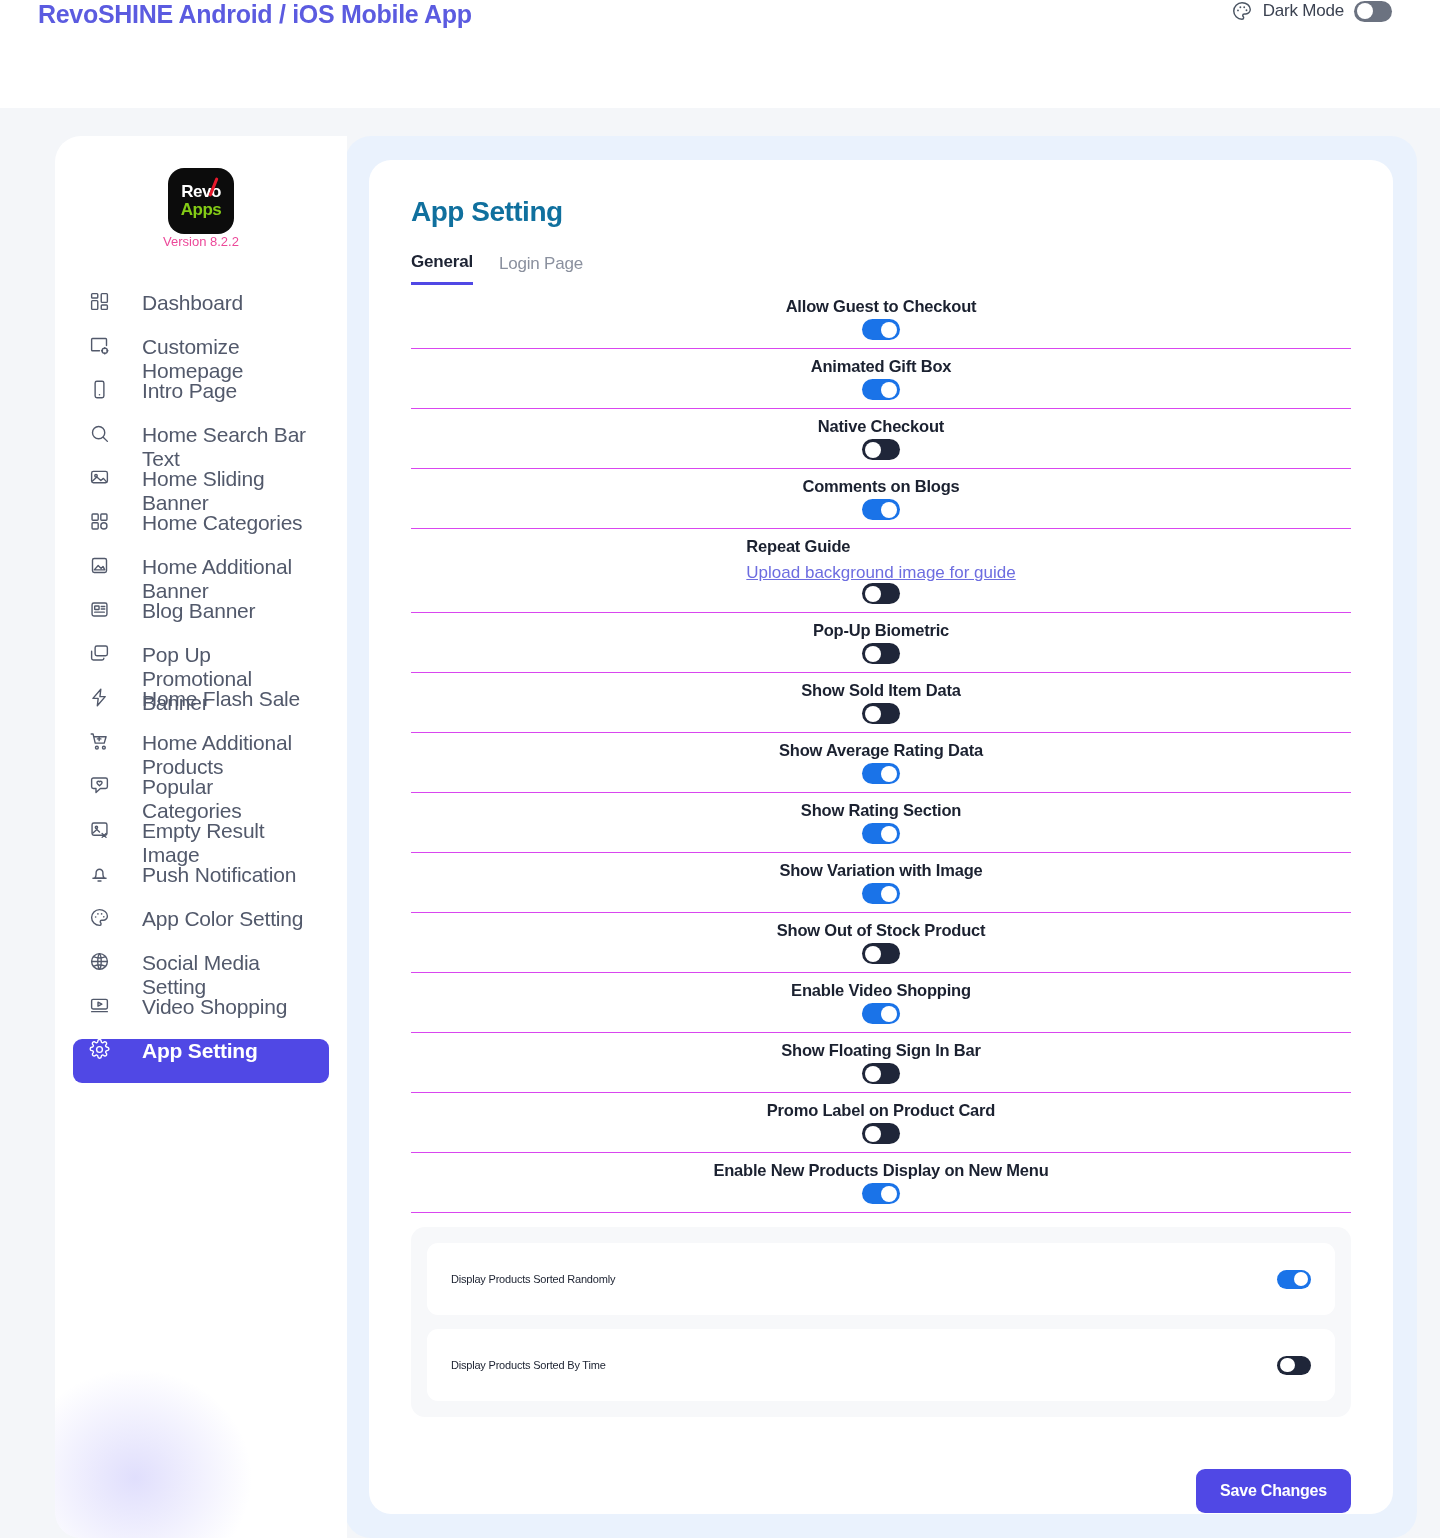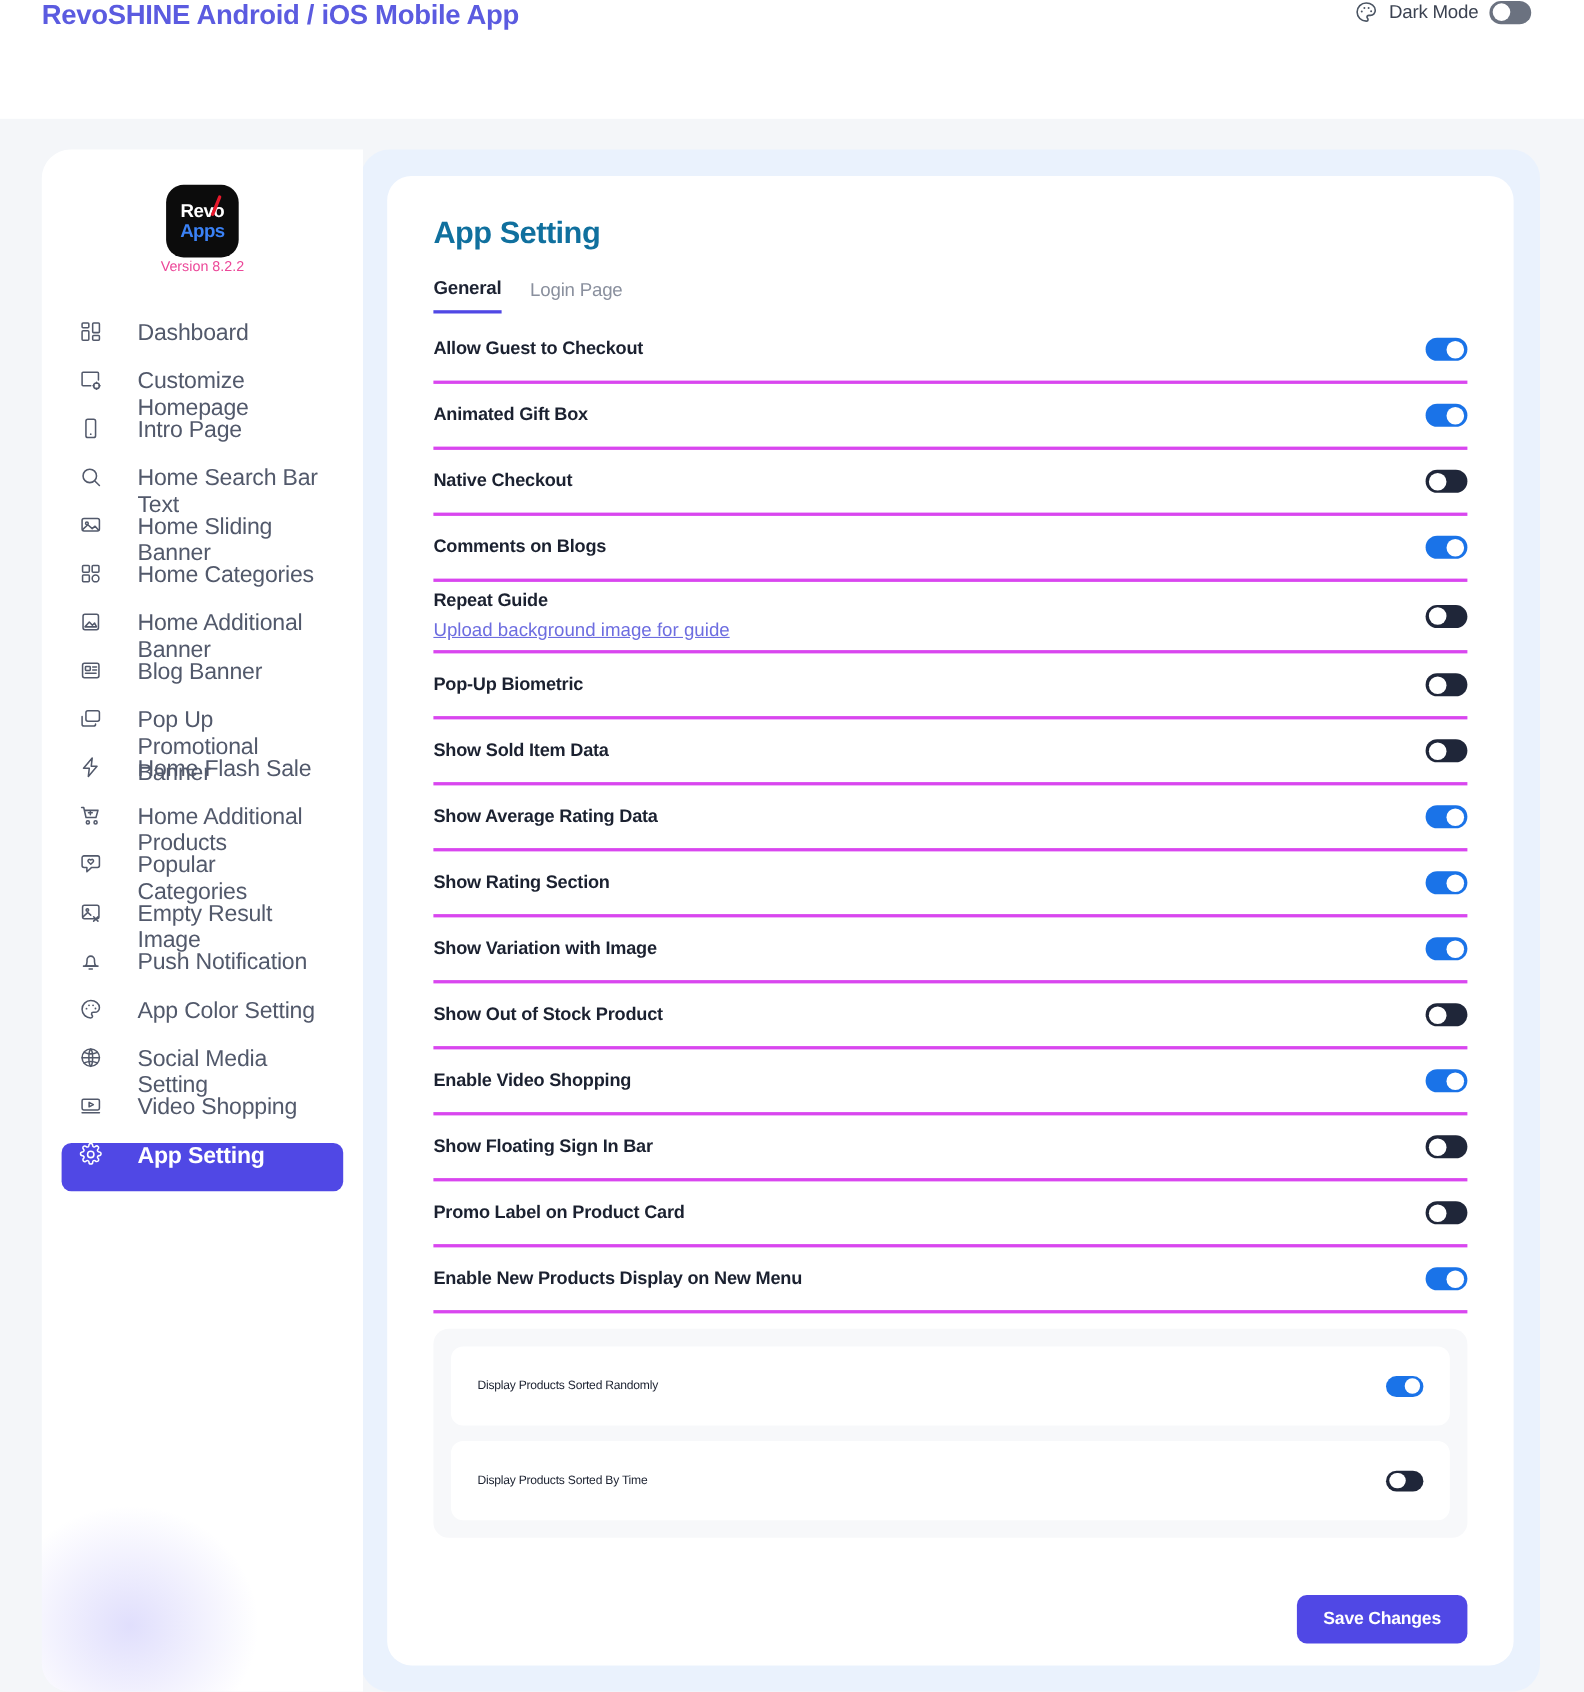--- a/index.html
+++ b/index.html
@@ -52,21 +52,21 @@
     width: 16px; height: 16px;
     border-radius: 50%;
     background: #ffffff;
   }
 
   
   .shell {
     position: relative;
     width: 1440px;
     height: 1430px;
-    padding: 28px 40px 0 38px;
+    padding: 28px 40px 0 55px;
   }
   .board {
     position: relative;
     display: flex;
     width: 1362px;
     height: 1402px;
   }
 
   
   .sidebar {
@@ -113,21 +113,21 @@
     border-radius: 2px;
   }
   .logo-revo {
     color: #ffffff;
     font-size: 17px;
     font-weight: bold;
     line-height: 18px;
     letter-spacing: -0.5px;
   }
   .logo-apps {
-    color: #3b82f6;
+    color: #84cc16;
     font-size: 17px;
     font-weight: bold;
     line-height: 18px;
     letter-spacing: -0.5px;
   }
   .version {
     font-size: 13px;
     color: #ec4899;
   }
   .nav {
@@ -197,23 +197,24 @@
     font-weight: bold;
     border-bottom: 3px solid #5048e5;
   }
 
   .settings-list { margin-top: 4px; }
 
   .row {
     display: flex;
     align-items: center;
     justify-content: space-between;
-    border-bottom: 3px solid #d946ef;
+    border-bottom: 1px solid #d946ef;
     min-height: 60px;
     padding: 8px 0;
+    flex-direction: column;
   }
   .row:last-child { border-bottom: 0; }
   .row-text { display: flex; flex-direction: column; gap: 7px; }
   .row-label {
     font-size: 16.5px;
     font-weight: bold;
     color: #1b2130;
     letter-spacing: -0.2px;
   }
   .row-link {

